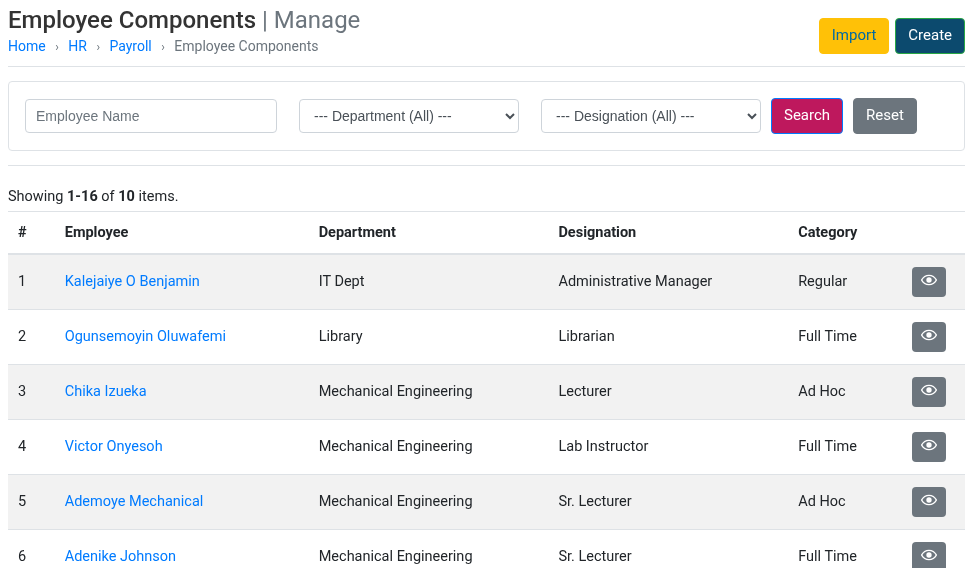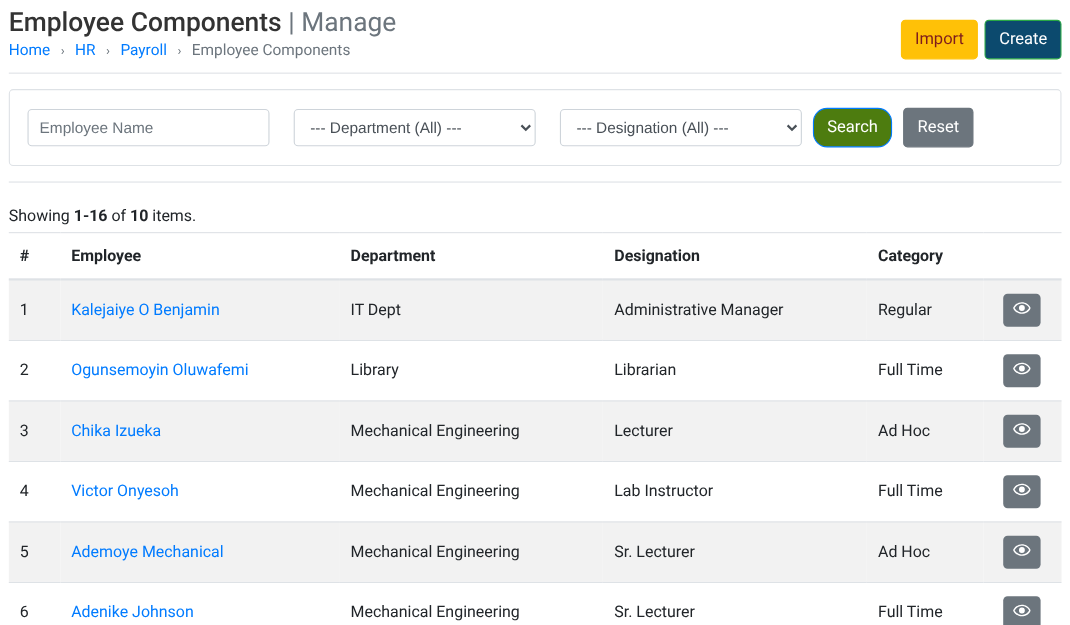--- a/index.html
+++ b/index.html
@@ -35,23 +35,23 @@
   .btn {
     display: inline-block;
     border-radius: 4px;
     padding: 7px 12px;
     font-size: 15px;
     line-height: 1.3;
     border: 1px solid transparent;
     cursor: pointer;
     text-align: center;
   }
-  .btn-warning { background: #ffc107; color: #7f1d1d; border-color: #ffc107; }
+  .btn-warning { background: #ffc107; color: #0369a1; border-color: #ffc107; }
   .btn-success { background: #0c4a6e; color: #fff; border-color: #28a745; }
-  .btn-primary { background: #4d7c0f; color: #fff; border-color: #007bff; border-radius: 13px; }
+  .btn-primary { background: #be185d; color: #fff; border-color: #007bff; }
   .btn-secondary { background: #6c757d; color: #fff; border-color: #6c757d; }
   .breadcrumb {
     padding: 0 0 12px 0;
     margin: 0;
     font-size: 14px;
     color: #6c757d;
   }
   .breadcrumb a { color: #007bff; text-decoration: none; }
   .breadcrumb .sep { color: #6c757d; padding: 0 6px; font-size: 12px;}
   .breadcrumb .current { color: #6c757d; }
@@ -67,21 +67,21 @@
   }
   .form-control, .form-select {
     border: 1px solid #ced4da;
     border-radius: 4px;
     padding: 6px 10px;
     font-size: 14px;
     height: 34px;
     background: #fff;
     color: #495057;
   }
-  .form-control { width: 220px; }
+  .form-control { width: 252px; }
   .form-select { width: 220px; margin-left: 12px; }
   .form-control::placeholder { color: #6c757d; }
   .summary { margin: 22px 0 6px 0; font-size: 14.5px; }
   table {
     width: 100%;
     border-collapse: collapse;
     font-size: 14.5px;
   }
   th, td {
     padding: 12px 10px;

